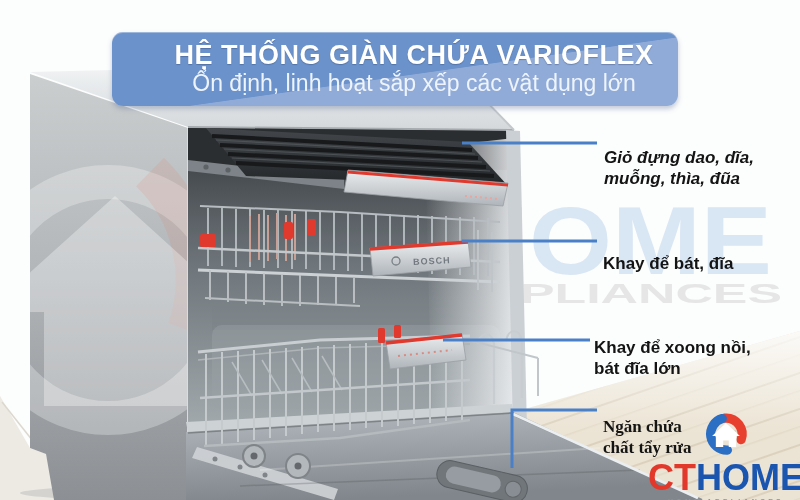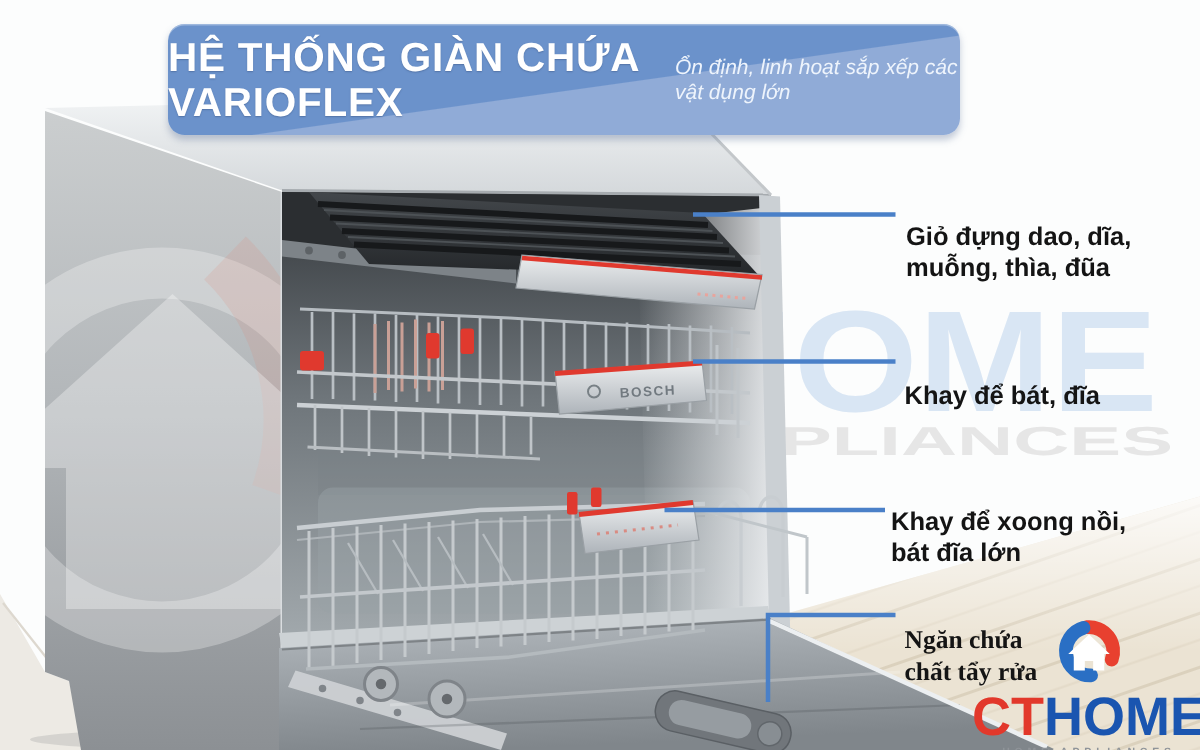--- a/index.html
+++ b/index.html
@@ -1,29 +1,29 @@
 <!DOCTYPE html>
 <html style="--accent: #4a80c8; --banner-top: #6b92cb; --banner-bottom: #90abd7; --label: #141414; --logo-red: #e2382b; --logo-blue: #1a55b0; --brand-red: #e0392e; --watermark-blue: #d9e6f4; --watermark-gray: #e6e6e6;"><head>
 <meta charset="utf-8">
 <style>
   html,body{margin:0;padding:0;background:#fff;}
   .stage{position:relative;width:800px;height:500px;overflow:hidden;background:#fcfdfd;
          font-family:"Liberation Sans","DejaVu Sans",sans-serif;}
   svg.scene{position:absolute;left:0;top:0;}
 
-  .banner{position:absolute;left:112px;top:16px;width:528px;height:74px;border-radius:11px;
+  .banner{position:absolute;left:112px;top:32px;width:528px;height:74px;border-radius:11px;
           background:linear-gradient(172deg,var(--banner-top,#6b92cb) 55%,var(--banner-bottom,#90abd7) 55.5%);
           box-shadow:0 3px 5px rgba(90,110,150,.35), inset 0 1px 0 rgba(255,255,255,.35);
-          display:flex;align-items:center;justify-content:center;color:#fff;}
+          display:flex;flex-direction:column;align-items:center;justify-content:center;color:#fff;padding-left:38px;}
   .banner-title{font-size:27px;font-weight:bold;letter-spacing:.5px;line-height:1.12;text-shadow:0 1px 1px rgba(40,60,100,.35);}
-  .banner-sub{font-size:14px;font-style:italic;color:#eef4fc;line-height:1.2;}
+  .banner-sub{font-size:23px;color:#eef4fc;line-height:1.2;}
 
   .callout{position:absolute;font-weight:bold;font-size:17px;line-height:1.27;
            color:var(--label,#141414);white-space:pre-line;}
-  .c1{left:604px;top:125px;}
+  .c1{left:604px;top:125px;font-style:italic;}
   .c2{left:603px;top:231px;}
   .c3{left:594px;top:315px;}
   .c4{left:603px;top:394px;font-family:Liberation Serif, serif;}
 
   .logo{position:absolute;left:652px;top:412px;width:148px;display:flex;flex-direction:column;align-items:center;}
   .logo-text{font-size:36px;font-weight:bold;line-height:1;white-space:nowrap;}
   .logo-ct{color:var(--logo-red,#e2382b);}
   .logo-home{color:var(--logo-blue,#1a55b0);}
   .logo-tagline{font-size:7px;letter-spacing:3.2px;color:#8f9499;margin-top:2px;white-space:nowrap;font-weight:bold;}
 

